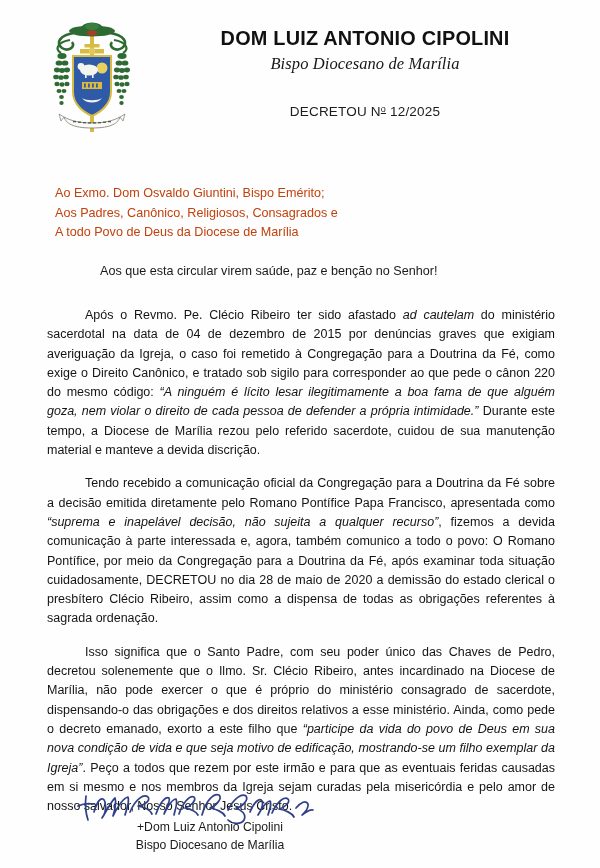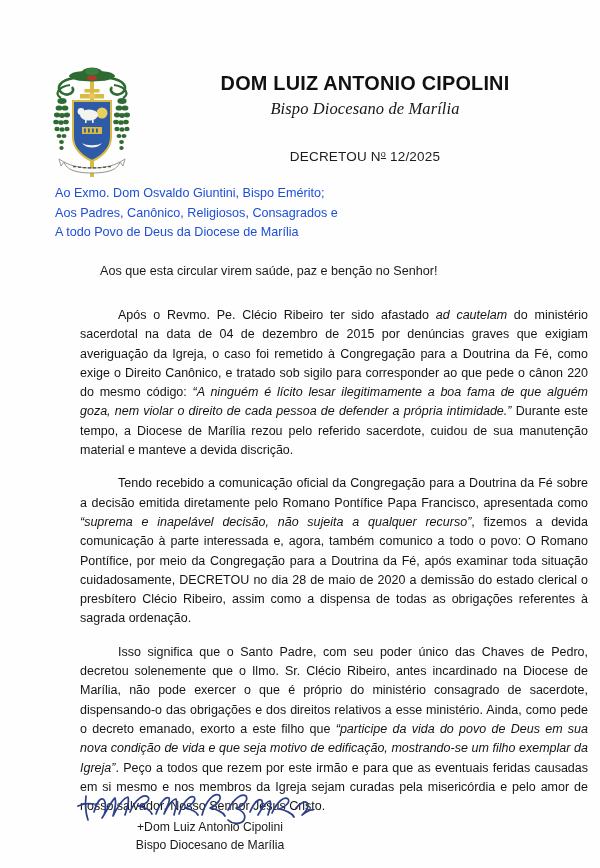--- a/index.html
+++ b/index.html
@@ -18,21 +18,20 @@
     height: 868px;
     background: #fefefe;
     overflow: hidden;
     box-sizing: border-box;
   }
 
   
   .letterhead {
     position: relative;
     height: 140px;
-    margin-top: 45px;
   }
   .crest {
     position: absolute;
     left: 44px;
     top: 18px;
     width: 96px;
     height: 118px;
   }
   .header-text {
     position: absolute;
@@ -75,21 +74,21 @@
   }
 
   
   .addressees {
     position: absolute;
     left: 55px;
     top: 184px;
     width: 500px;
     font-size: 12.6px;
     line-height: 19.5px;
-    color: #1d4ed8;
+    color: #c2410c;
   }
   .addressees div { white-space: nowrap; }
 
   
   .greeting {
     position: absolute;
     left: 55px;
     top: 262px;
     width: 500px;
     font-size: 12.6px;
@@ -101,21 +100,20 @@
   
   .body-copy {
     position: absolute;
     left: 47px;
     top: 306px;
     width: 508px;
     font-size: 12.5px;
     line-height: 19.3px;
     text-align: justify;
     color: #141414;
-    margin-left: 33px;
   }
   .body-copy p {
     margin: 0 0 14px 0;
     text-indent: 38px;
   }
   .body-copy p:last-child { margin-bottom: 0; }
   .it { font-style: italic; }
   .bd { font-weight: normal; }
 
   

